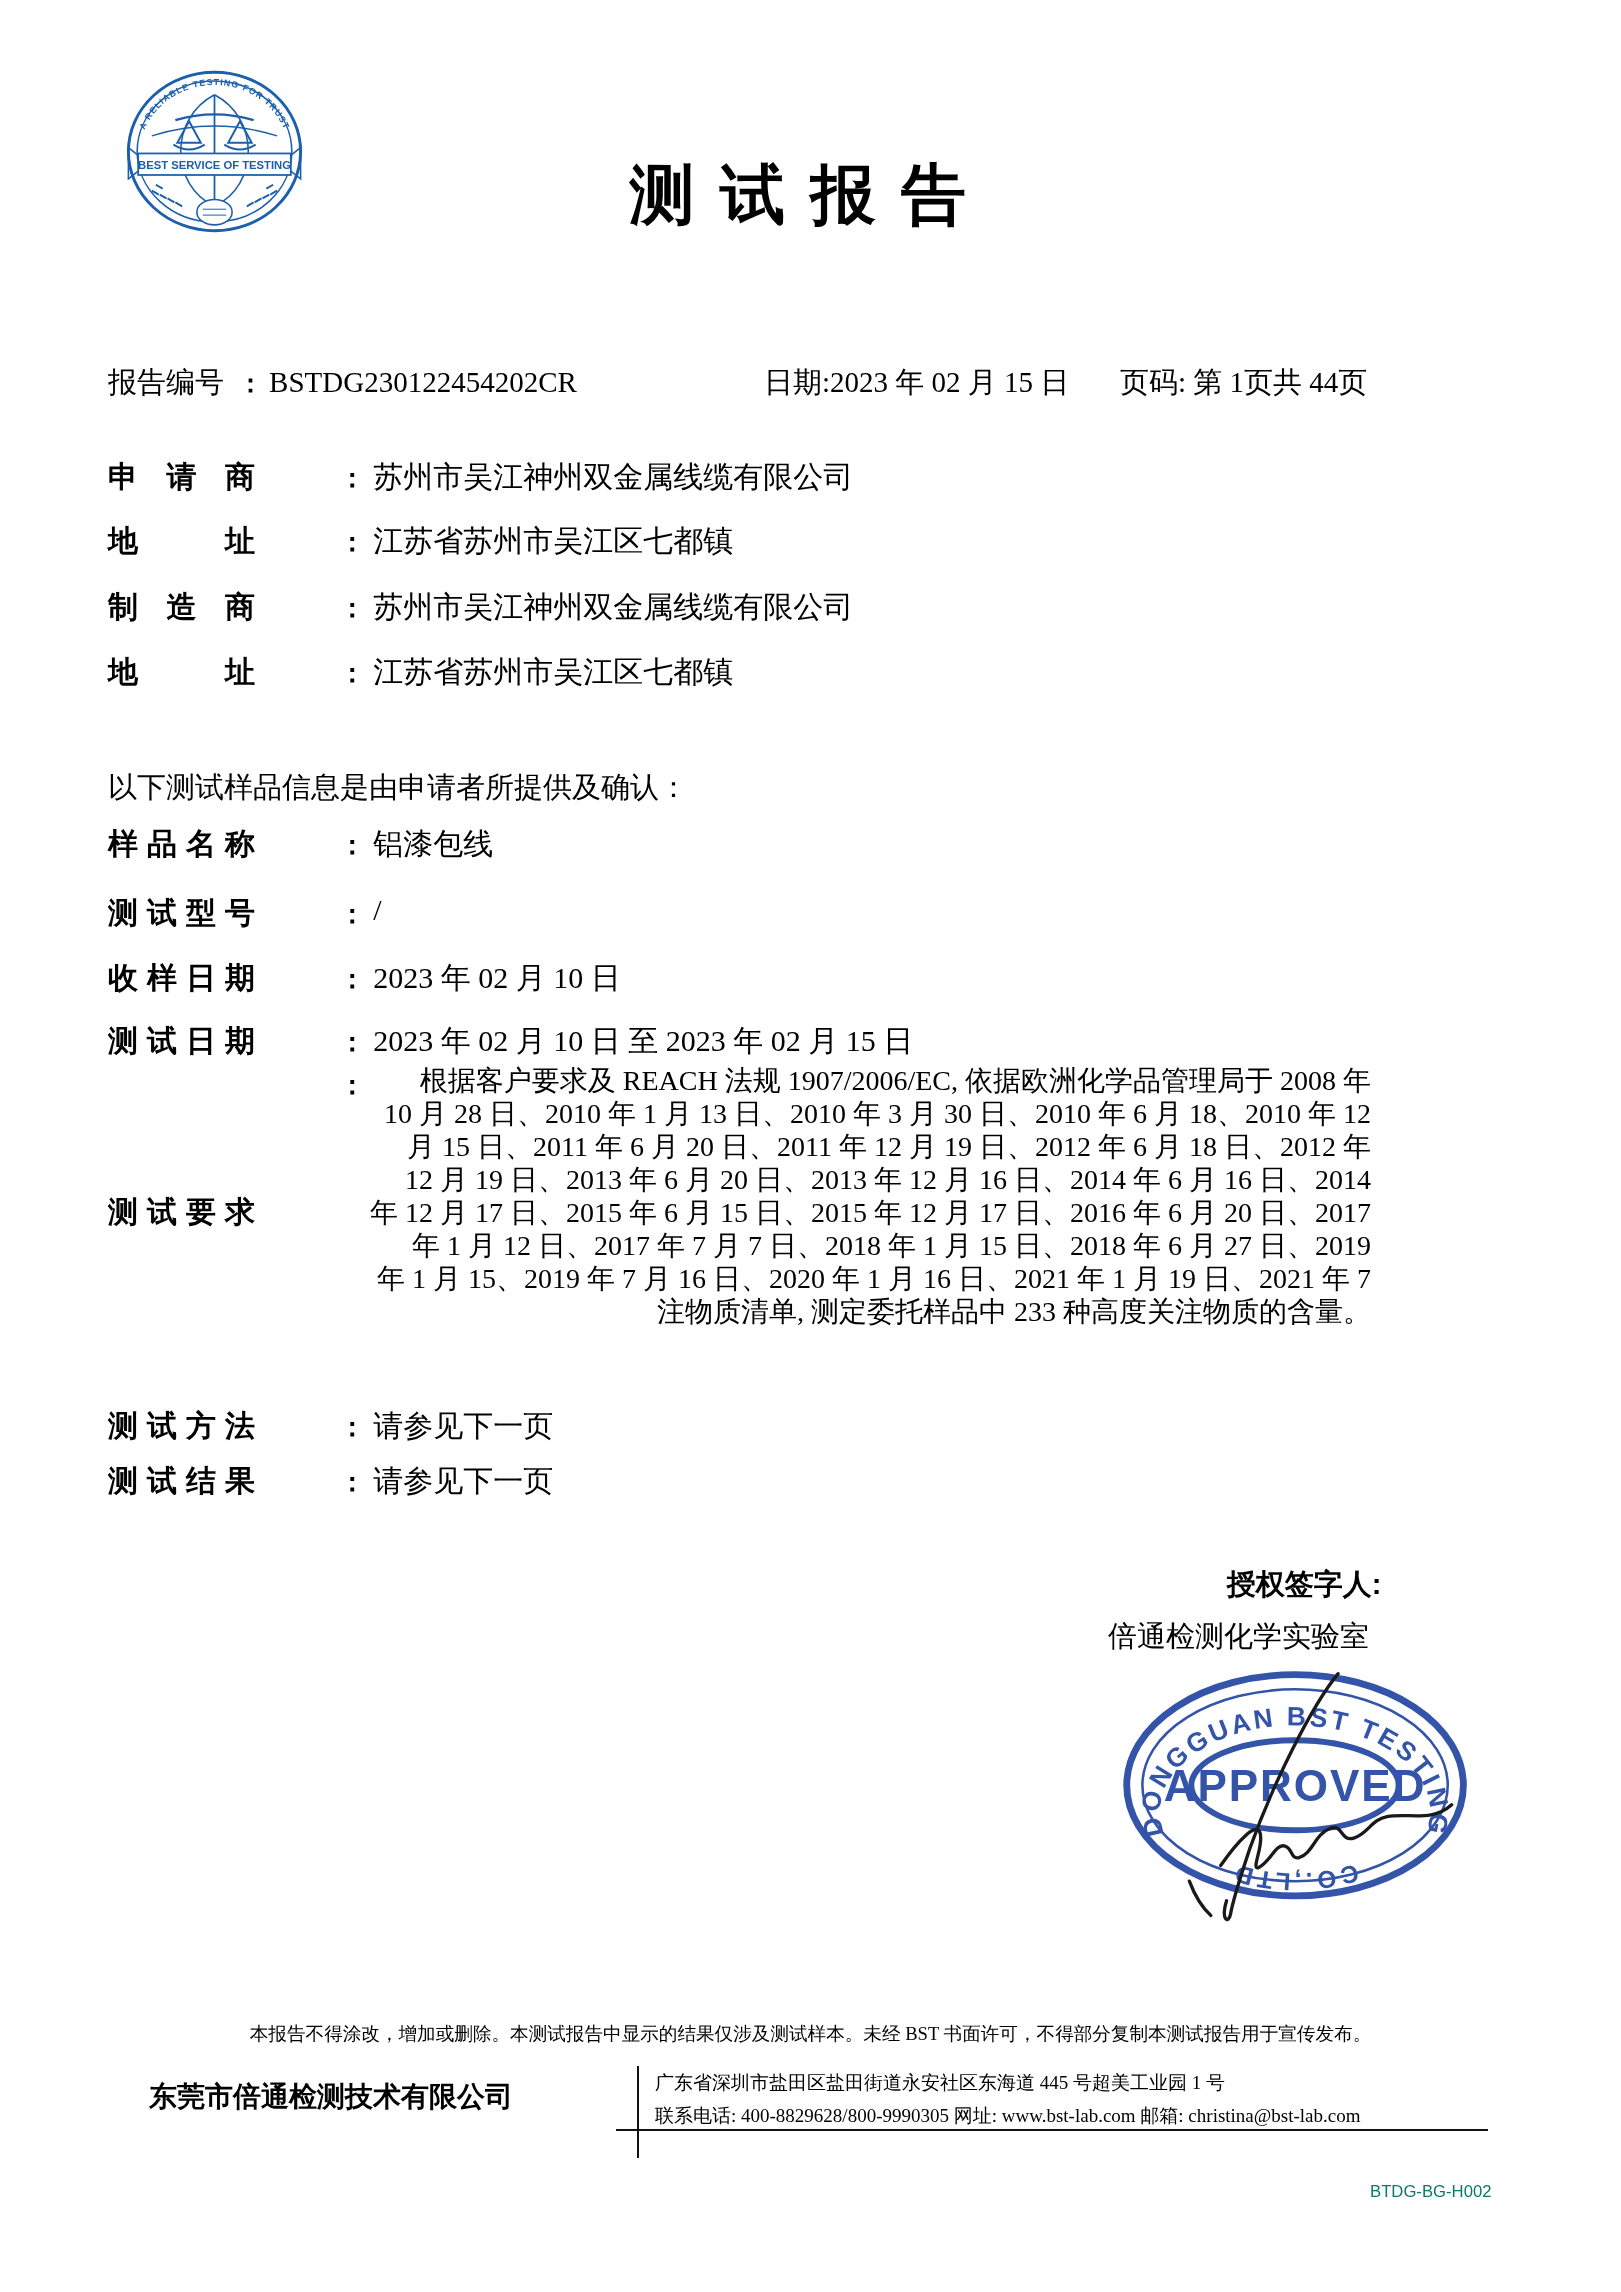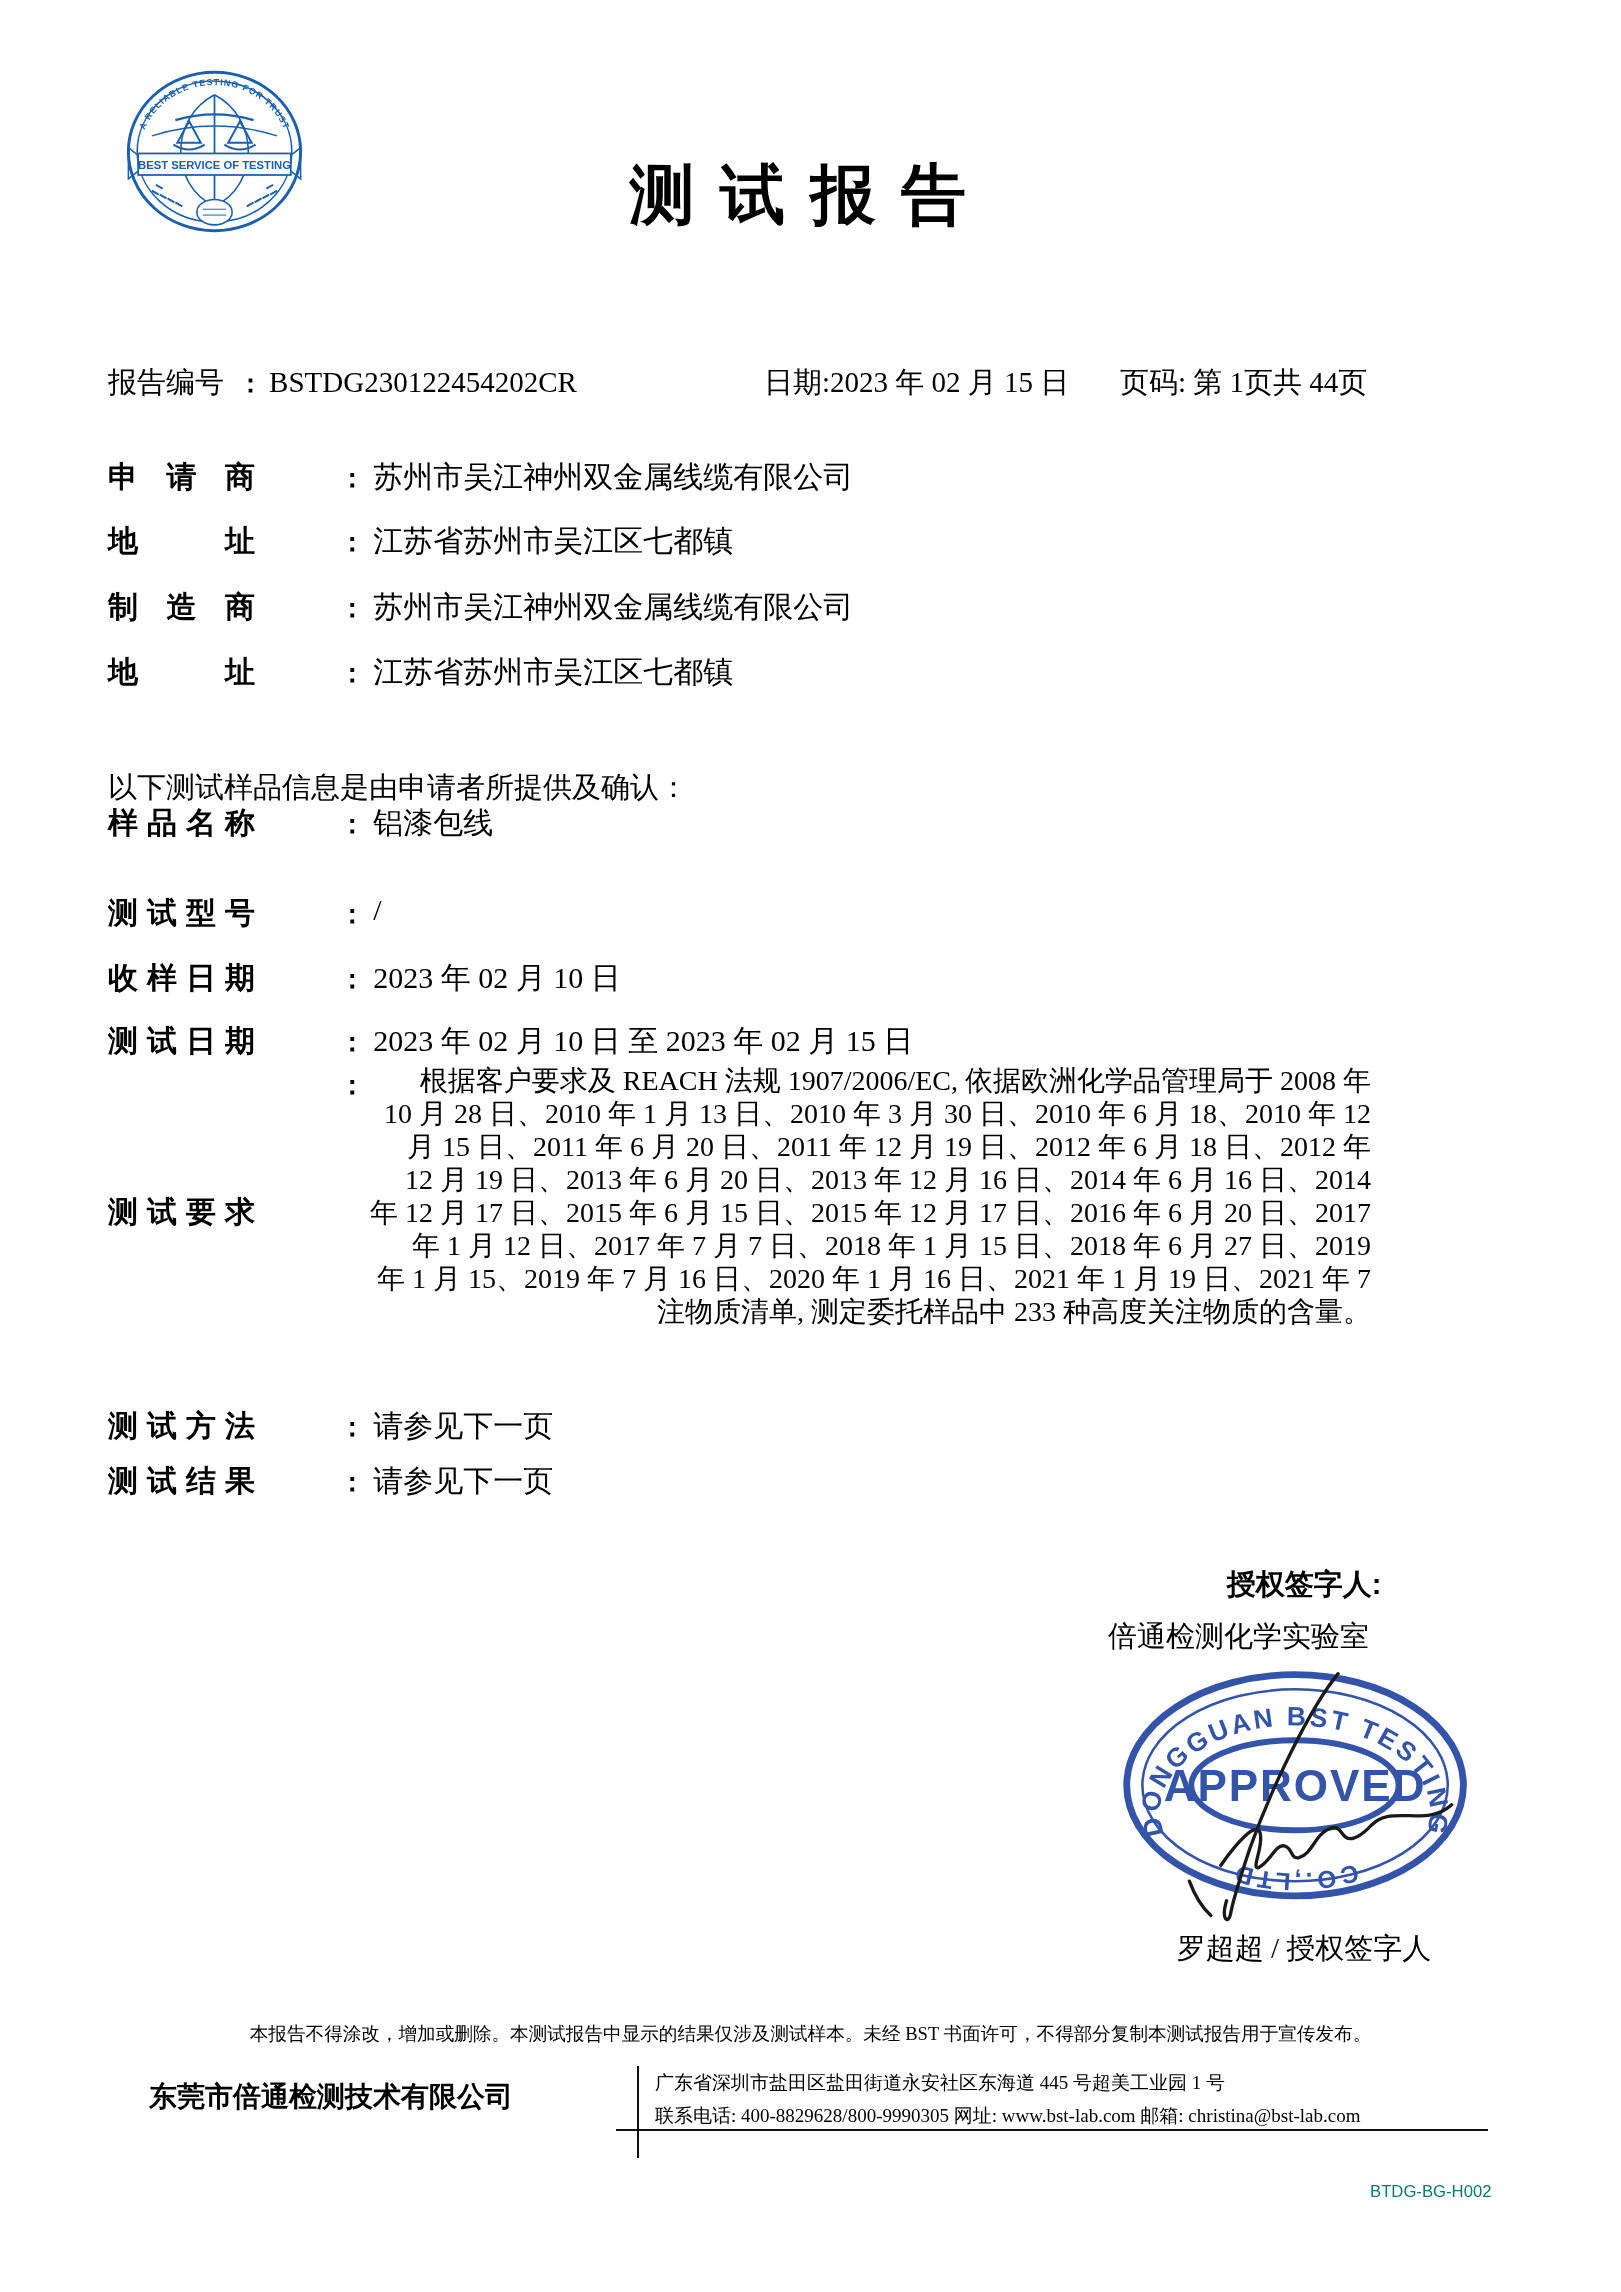--- a/index.html
+++ b/index.html
@@ -131,21 +131,21 @@
     <div class="row-value">苏州市吴江神州双金属线缆有限公司</div>
   </div>
   <div class="row" style="top:652px;">
     <div class="row-label">地址</div>
     <div class="row-colon">：</div>
     <div class="row-value">江苏省苏州市吴江区七都镇</div>
   </div>
 
   <div class="abs intro">以下测试样品信息是由申请者所提供及确认：</div>
 
-  <div class="row" style="top:803px;">
+  <div class="row" style="top:824px;">
     <div class="row-label">样品名称</div>
     <div class="row-colon">：</div>
     <div class="row-value">铝漆包线</div>
   </div>
   <div class="row" style="top:893px;">
     <div class="row-label">测试型号</div>
     <div class="row-colon">：</div>
     <div class="row-value">/</div>
   </div>
   <div class="row" style="top:958px;">
@@ -204,21 +204,20 @@
       <text x="196" y="146" font-size="45" font-weight="bold" fill="#3354a8" text-anchor="middle" letter-spacing="2">APPROVED</text>
 
       <g fill="none" stroke="#1a1a1a" stroke-width="3.4" stroke-linecap="round">
         <path d="M240,16 C212,50 172,132 150,194 C142,218 132,250 130,262 C128,272 120,268 126,248"></path>
         <path d="M120,212 C138,186 156,168 160,178 C165,190 150,218 159,214 C171,208 176,190 185,192 C194,194 191,206 200,204 C214,200 216,180 232,174 C245,169 242,188 256,184 C270,180 274,165 290,162 C312,158 336,168 356,150"></path>
         <path d="M88,228 C94,244 102,256 110,263"></path>
       </g>
     </svg>
   </div>
 
-  <div class="abs sig-signer">罗超超 / 授权签字人</div>
 
   <div class="abs disclaimer">本报告不得涂改，增加或删除。本测试报告中显示的结果仅涉及测试样本。未经 BST 书面许可，不得部分复制本测试报告用于宣传发布。</div>
 
   <div class="abs footer-company">东莞市倍通检测技术有限公司</div>
   <div class="abs footer-vline"></div>
   <div class="abs footer-addr">广东省深圳市盐田区盐田街道永安社区东海道 445 号超美工业园 1 号</div>
   <div class="abs footer-contact">联系电话: 400-8829628/800-9990305 网址: www.bst-lab.com 邮箱: christina@bst-lab.com</div>
   <div class="abs footer-hline"></div>
 
   <div class="abs form-code">BTDG-BG-H002</div>

